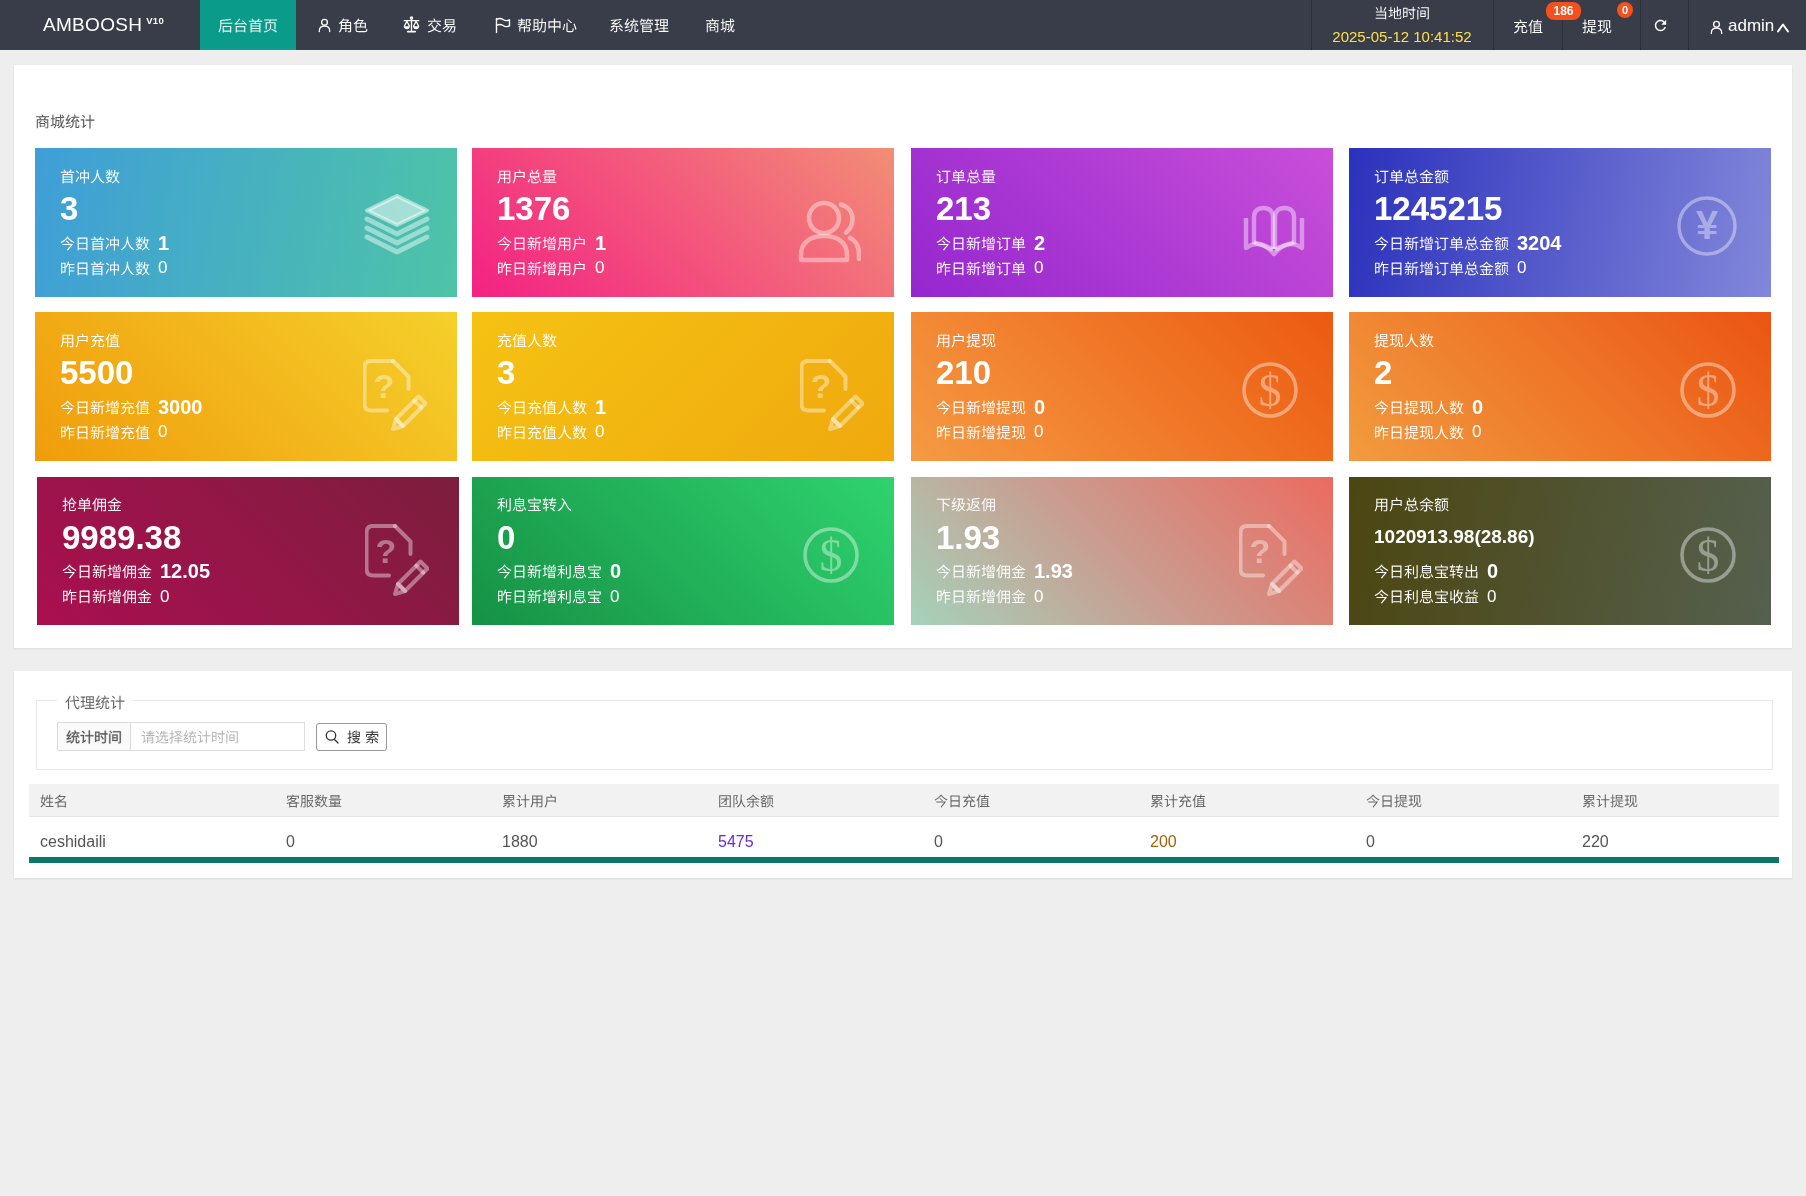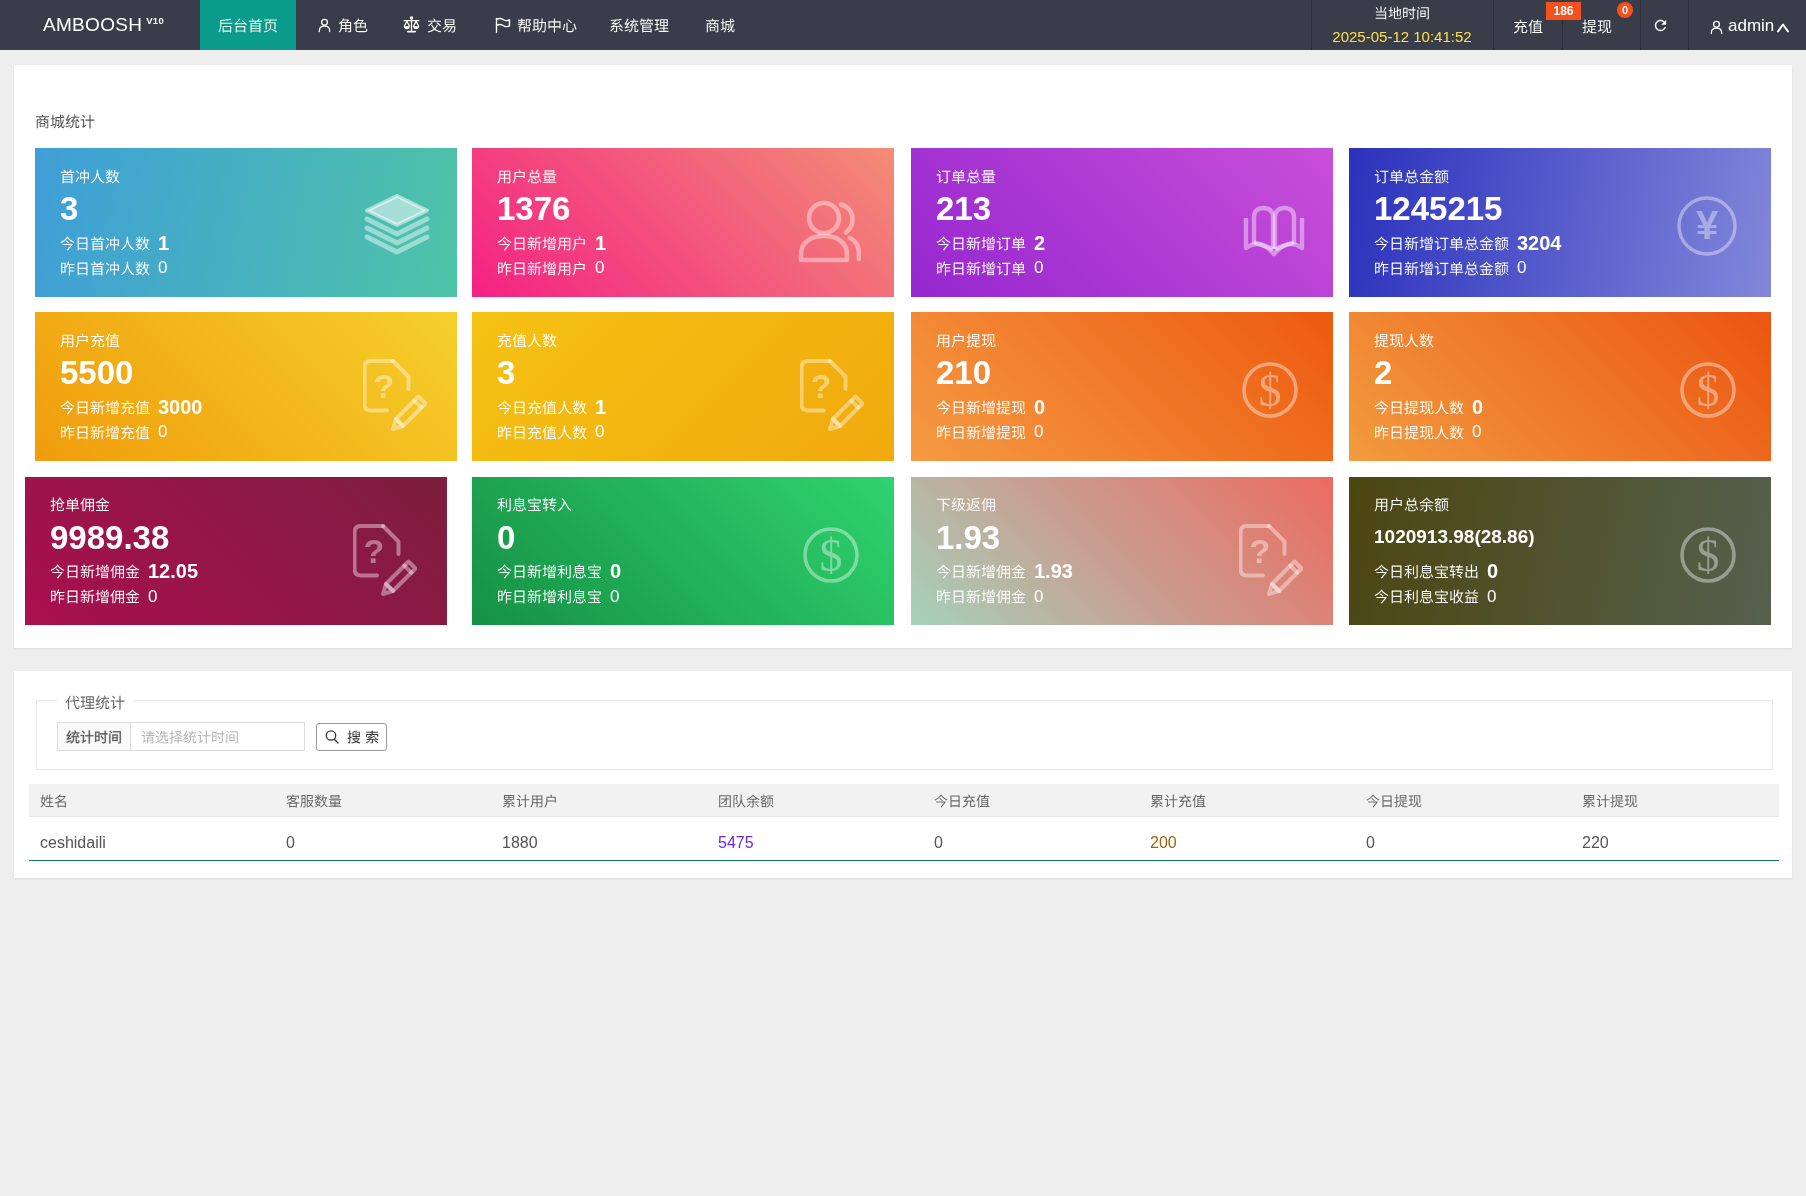--- a/index.html
+++ b/index.html
@@ -99,21 +99,21 @@
         <use href="#u5F53" x="0"></use>
         <use href="#u5730" x="1000"></use>
         <use href="#u65F6" x="2000"></use>
         <use href="#u95F4" x="3000"></use>
       </svg></div>
     <div class="abs" style="left:1312px;top:29px;width:180px;text-align:center;color:#fde047;font-size:15px;line-height:15px">2025-05-12 10:41:52</div>
     <div class="abs" style="left:1513px;top:17px"><svg style="vertical-align:middle;" width="30" height="15" viewBox="0 -880 2000 1000" fill="#fff">
         <use href="#u5145" x="0"></use>
         <use href="#u503C" x="1000"></use>
       </svg></div>
-    <div class="abs" style="left:1546px;top:2px;width:35px;height:18px;border-radius:0;background:#f4511e;color:#fff;font-size:12px;font-weight:bold;text-align:center;line-height:18px">186</div>
+    <div class="abs" style="left:1546px;top:2px;width:35px;height:18px;border-radius:8px;background:#f4511e;color:#fff;font-size:12px;font-weight:bold;text-align:center;line-height:18px">186</div>
     <div class="abs" style="left:1582px;top:17px"><svg style="vertical-align:middle;" width="30" height="15" viewBox="0 -880 2000 1000" fill="#fff">
         <use href="#u63D0" x="0"></use>
         <use href="#u73B0" x="1000"></use>
       </svg></div>
     <div class="abs" style="left:1617px;top:2px;width:16px;height:16px;border-radius:8px;background:#f4511e;color:#fff;font-size:11px;font-weight:bold;text-align:center;line-height:16px">0</div>
     <div class="abs" style="left:1652px;top:16px"><svg width="17" height="17" viewBox="0 0 24 24" style="vertical-align:middle" fill="#fff">
         <path d="M17.65 6.35C16.2 4.9 14.21 4 12 4c-4.42 0-7.99 3.58-8 8s3.57 8 8 8c3.73 0 6.84-2.55 7.73-6h-2.08c-.82 2.33-3.04 4-5.65 4-3.31 0-6-2.69-6-6s2.69-6 6-6c1.66 0 3.14.69 4.22 1.78L13 11h7V4l-2.35 2.35z"></path>
       </svg></div>
     <div class="abs" style="left:1709px;top:18px"><svg width="15" height="15" viewBox="0 0 16 16" style="vertical-align:middle">
         <g fill="none" stroke="#fff" stroke-width="1.4" stroke-linecap="round">
@@ -454,21 +454,21 @@
           <use href="#u4EBA" x="4000"></use>
           <use href="#u6570" x="5000"></use>
         </svg>
         <span class="smallnum">0</span>
       </div>
       <div class="cicon" style="right:34px;top:49px"><svg width="58" height="58" viewBox="0 0 58 58">
           <circle cx="29" cy="29" r="26" fill="none" stroke="rgba(255,255,255,0.40)" stroke-width="3.6"></circle>
           <text x="29" y="45" text-anchor="middle" font-family="Liberation Serif" font-size="46" fill="rgba(255,255,255,0.40)">$</text>
         </svg></div>
     </div>
-    <div class="card" style="left:11px;top:411.5px;background:linear-gradient(45deg,#aa0f50,#7c1e3d)">
+    <div class="card" style="left:23px;top:411.5px;background:linear-gradient(45deg,#aa0f50,#7c1e3d)">
       <div class="clabel">
         <svg style="vertical-align:middle;" width="60" height="15" viewBox="0 -880 4000 1000" fill="#fff">
           <use href="#u62A2" x="0"></use>
           <use href="#u5355" x="1000"></use>
           <use href="#u4F63" x="2000"></use>
           <use href="#u91D1" x="3000"></use>
         </svg>
       </div>
       <div class="cnum" style="">9989.38</div>
       <div class="cl3">
@@ -724,21 +724,21 @@
               <use href="#u63D0" x="2000"></use>
               <use href="#u73B0" x="3000"></use>
             </svg></th>
           <th style="text-align:left;padding-left:11px"><svg style="vertical-align:middle;" width="56" height="14" viewBox="0 -880 4000 1000" fill="#666">
               <use href="#u7D2F" x="0"></use>
               <use href="#u8BA1" x="1000"></use>
               <use href="#u63D0" x="2000"></use>
               <use href="#u73B0" x="3000"></use>
             </svg></th>
         </tr>
-        <tr style="height:44px;border-bottom:1px solid #0f766e">
+        <tr style="height:44px;border-bottom:6px solid #0f766e">
           <td style="padding-left:11px;padding-top:10px;padding-bottom:0;color:#555;font-size:16px">ceshidaili</td>
           <td style="padding-left:11px;padding-top:10px;padding-bottom:0;color:#555;font-size:16px">0</td>
           <td style="padding-left:11px;padding-top:10px;padding-bottom:0;color:#555;font-size:16px">1880</td>
           <td style="padding-left:11px;padding-top:10px;padding-bottom:0;color:#6d28d9;font-size:16px">5475</td>
           <td style="padding-left:11px;padding-top:10px;padding-bottom:0;color:#555;font-size:16px">0</td>
           <td style="padding-left:11px;padding-top:10px;padding-bottom:0;color:#a16207;font-size:16px">200</td>
           <td style="padding-left:11px;padding-top:10px;padding-bottom:0;color:#555;font-size:16px">0</td>
           <td style="padding-left:11px;padding-top:10px;padding-bottom:0;color:#555;font-size:16px">220</td>
         </tr>
       </tbody>

